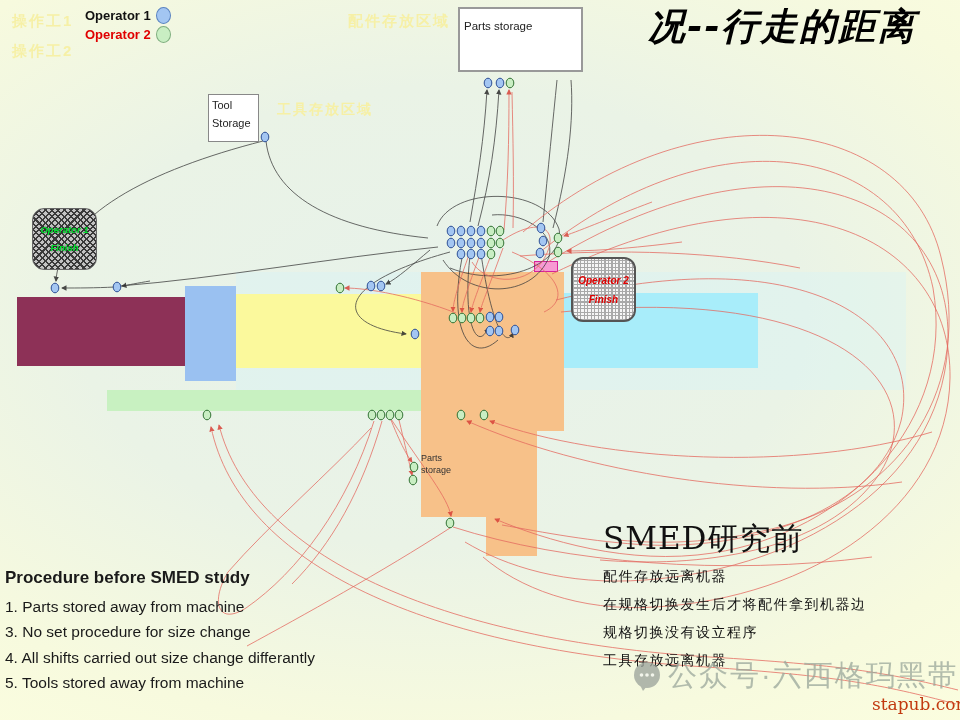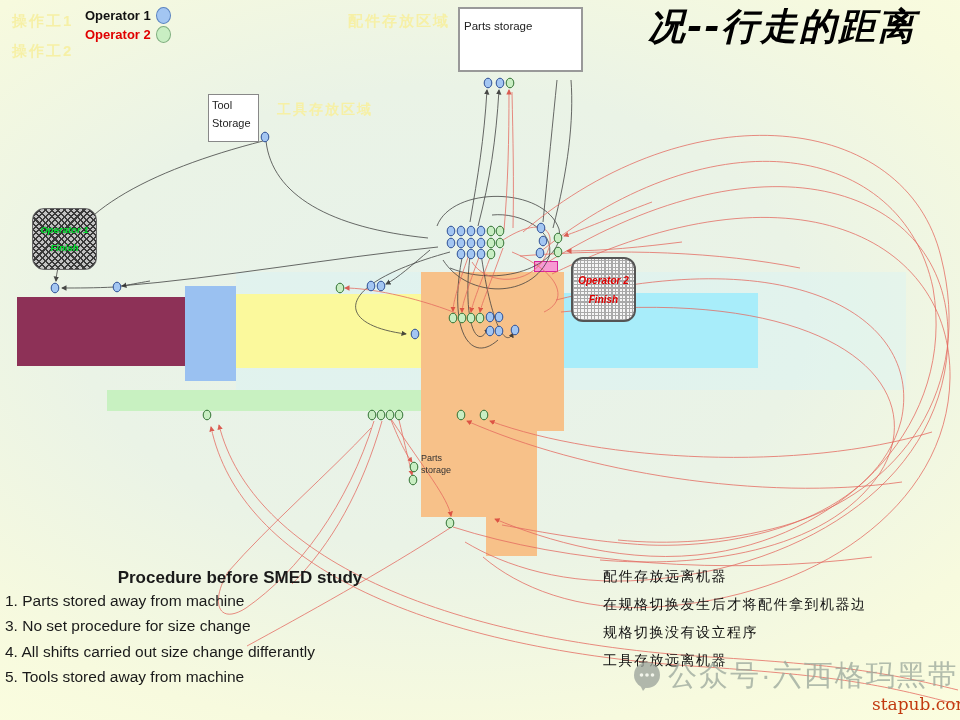--- a/index.html
+++ b/index.html
@@ -49,21 +49,21 @@
   .ghost-op1{left:12px;top:12px;}
   .ghost-op2{left:12px;top:42px;}
   .ghost-parts{left:348px;top:12px;}
   .ghost-tool{left:277px;top:101px;font-size:14px;}
 
   .title{left:608px;top:2px;width:348px;text-align:center;color:#000;
     font-family:"DejaVu Serif",serif;font-style:italic;font-weight:bold;
     font-size:37px;line-height:1.35;letter-spacing:2px;}
 
   .procedure{left:5px;top:568px;width:470px;color:#1a1a1a;}
-  .procedure-heading{font-size:17px;font-weight:bold;margin-bottom:0;text-align:center;}
+  .procedure-heading{font-size:17px;font-weight:bold;margin-bottom:6px;}
   .procedure ul{list-style:none;margin:0;padding:0;}
   .procedure li{font-size:15.5px;line-height:25.3px;}
 
   .smed-heading{left:603px;top:518px;font-family:"DejaVu Serif",serif;font-size:31px;
     color:#111;letter-spacing:1px;white-space:nowrap;}
   .smed-list{left:603px;top:562px;font-family:Liberation Sans, sans-serif;color:#111;}
   .smed-list li{list-style:none;font-size:14px;line-height:28px;letter-spacing:1.5px;white-space:nowrap;}
   .smed-list ul{margin:0;padding:0;}
 
   .watermark{left:630px;top:656px;display:flex;align-items:center;opacity:.75;}
@@ -251,20 +251,21 @@
   <div class="abs procedure">
     <div class="procedure-heading">Procedure before SMED study</div>
     <ul>
       <li>1. Parts stored away from machine</li>
       <li>3. No set procedure for size change</li>
       <li>4. All shifts carried out size change differantly</li>
       <li>5. Tools stored away from machine</li>
     </ul>
   </div>
 
+  <div class="abs smed-heading">SMED研究前</div>
   <div class="abs smed-list">
     <ul>
       <li>配件存放远离机器</li>
       <li>在规格切换发生后才将配件拿到机器边</li>
       <li>规格切换没有设立程序</li>
       <li>工具存放远离机器</li>
     </ul>
   </div>
 
   <div class="abs watermark">

